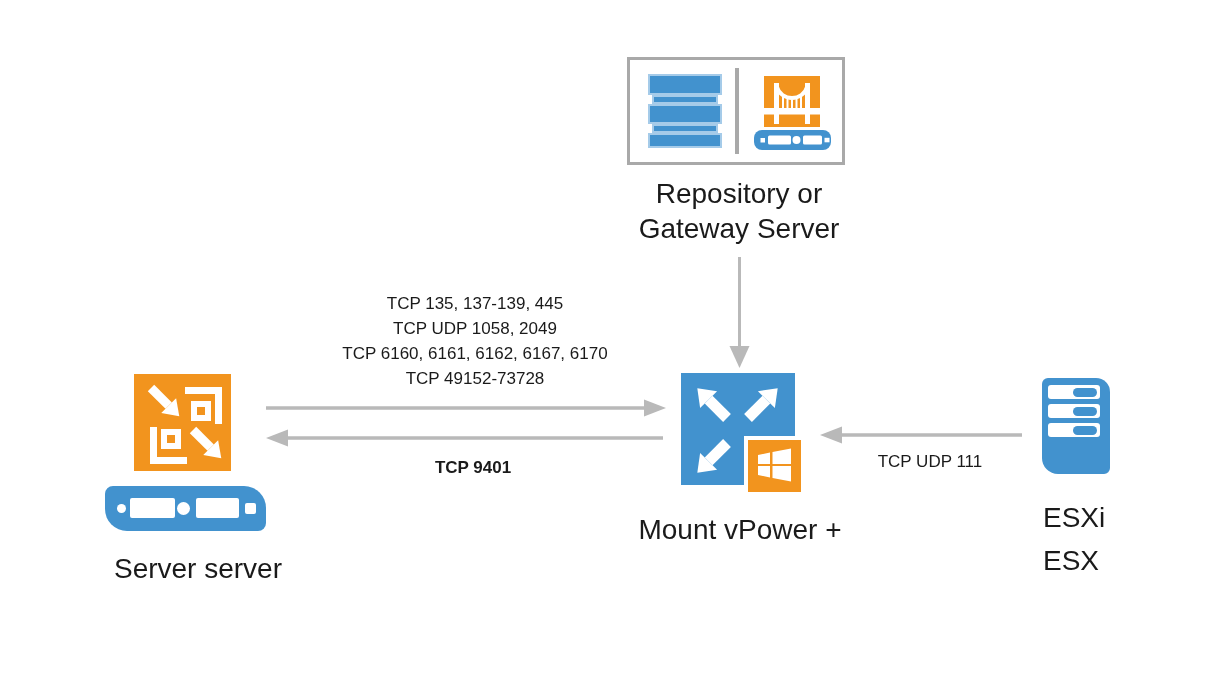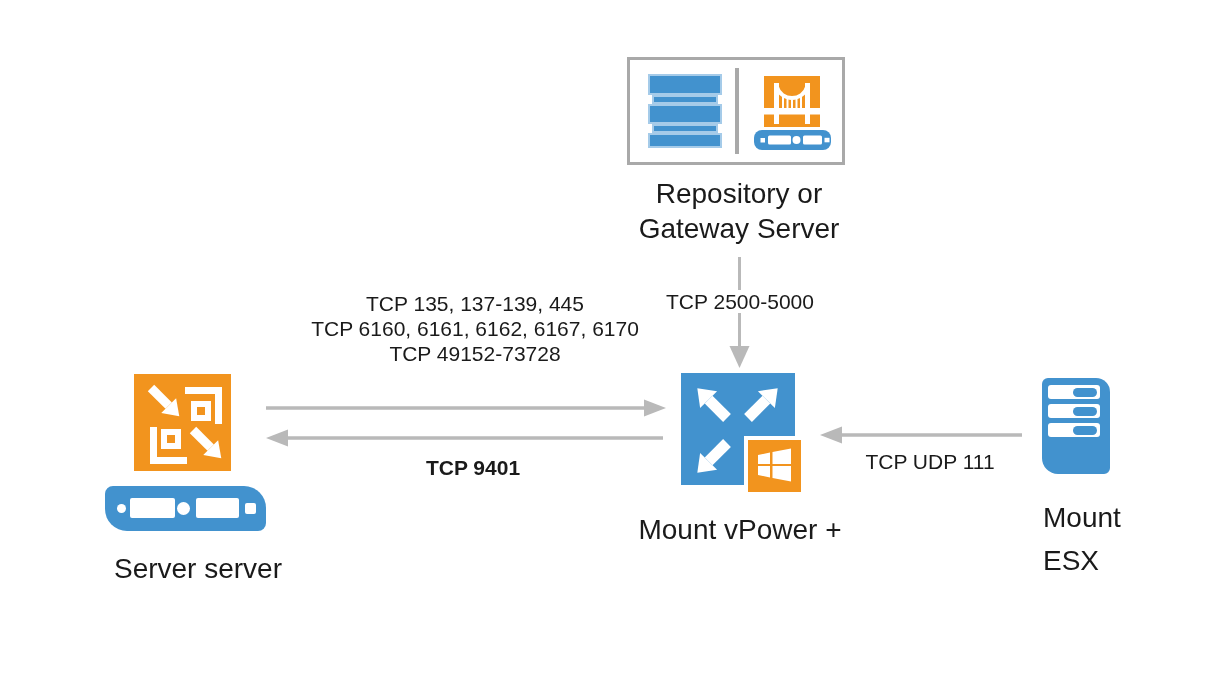--- a/index.html
+++ b/index.html
@@ -8,21 +8,21 @@
     --arrow-gray:#B9B9B9;
     --border-gray:#A9A9A9;
     --text:#1A1A1A;
     --disk-outline:#A5CBE9;
     --background:#FFFFFF;
   }
   *{margin:0;padding:0;box-sizing:border-box;}
   body{background:var(--background);font-family:"Liberation Sans",sans-serif;}
   .canvas{position:relative;width:1205px;height:700px;background:var(--background);overflow:hidden;}
   .node-label{position:absolute;color:var(--text);font-size:28px;line-height:35px;text-align:center;z-index:3;}
-  .port-label{position:absolute;color:var(--text);font-size:21px;line-height:25px;text-align:center;z-index:3;}
+  .port-label{position:absolute;color:var(--text);font-size:17px;line-height:25px;text-align:center;z-index:3;}
 
   
   svg.arrows{position:absolute;left:0;top:0;z-index:1;}
   .s-arrow{stroke:var(--arrow-gray);}
   .f-arrow{fill:var(--arrow-gray);}
 
   
   .f-blue{fill:var(--blue);}
   .f-orange{fill:var(--orange);}
   .f-white{fill:#fff;}
@@ -188,32 +188,30 @@
           <div class="esxi-pill"></div>
         </div>
       <div class="esxi-bar" style="top:26px;">
           <div class="esxi-pill"></div>
         </div>
       <div class="esxi-bar" style="top:45px;">
           <div class="esxi-pill"></div>
         </div>
     </div>
     <div class="node-label" style="left:1043px;top:496px;width:120px;text-align:left;line-height:43px;">
-      <div>Mount</div>
+      <div>ESXi</div>
       <div>ESX</div>
     </div>
   </div>
 
   <div class="port-label" style="left:275px;top:291px;width:400px;">
     <div>TCP 135, 137-139, 445</div>
+    <div>TCP UDP 1058, 2049</div>
     <div>TCP 6160, 6161, 6162, 6167, 6170</div>
     <div>TCP 49152-73728</div>
   </div>
 
   <div class="port-label" style="left:373px;top:455px;width:200px;font-weight:bold;">TCP 9401</div>
 
-  <div class="port-label" style="left:640px;top:289px;width:200px;">
-    <span class="tcp2500">TCP 2500-5000</span>
-  </div>
 
   <div class="port-label" style="left:830px;top:406px;width:200px;margin-top:43px;">TCP UDP 111</div>
 
 </div>
 
 </body></html>

